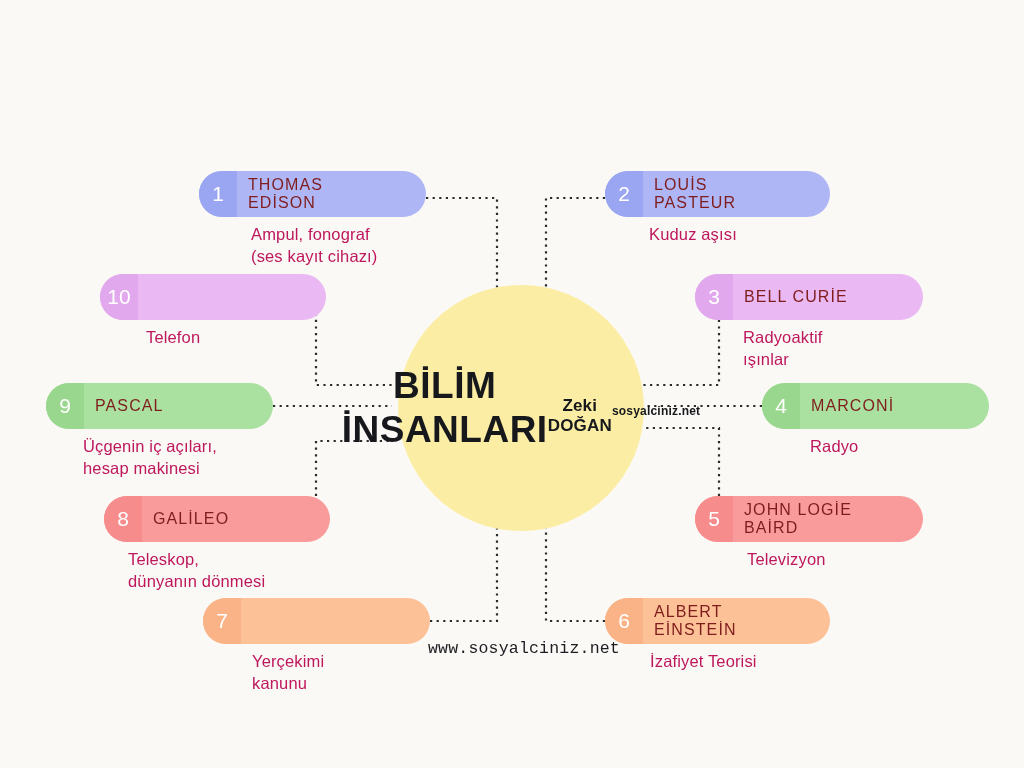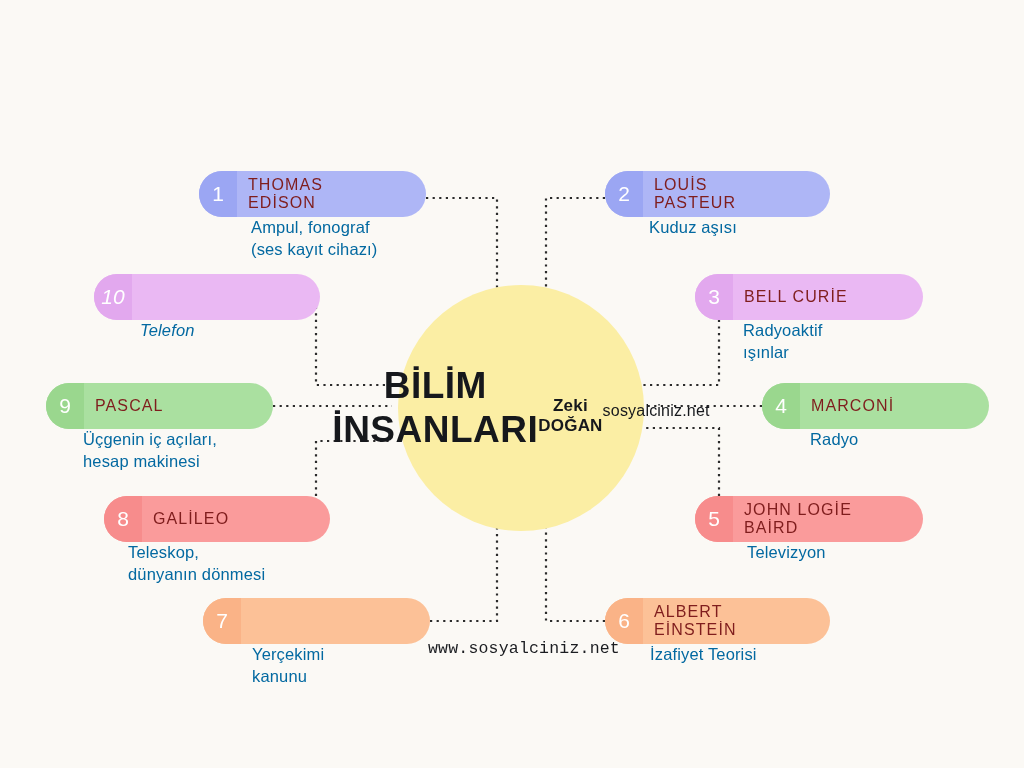--- a/index.html
+++ b/index.html
@@ -46,22 +46,22 @@
   }
   .hub-sub1 {
     margin-top: 16px;
     font-size: 17px;
     font-weight: 700;
     color: #16181c;
     letter-spacing: 0.2px;
   }
   .hub-sub2 {
     margin-top: 5px;
-    font-size: 16px;
-    font-weight: 400;
+    font-size: 12px;
+    font-weight: 700;
     color: #16181c;
     letter-spacing: 0.2px;
   }
 
   
   .node {
     position: absolute;
   }
   .pill {
     position: relative;
@@ -88,22 +88,23 @@
     padding-left: 11px;
     padding-right: 14px;
     font-size: 16px;
     letter-spacing: 1.1px;
     color: #7f1d1d;
     line-height: 1.15;
     font-weight: 400;
     white-space: pre-line;
   }
   .caption {
+    margin-top: 7px;
     font-size: 16.5px;
-    color: #0369a1;
+    color: #be185d;
     line-height: 1.32;
     white-space: pre-line;
     letter-spacing: 0.15px;
   }
   .cap-left   { text-align: left; }
 
   
   .footer-url {
     position: absolute;
     font-size: 16.5px;
@@ -205,21 +206,21 @@
 dünyanın dönmesi</div>
       </div>
       <div class="node" style="left: 46px; top: 383px; width: 227px;">
         <div class="pill" style="background: rgb(170, 224, 160);">
           <div class="pill-num" style="background: rgb(154, 215, 142);">9</div>
           <div class="pill-name">PASCAL</div>
         </div>
         <div class="caption cap-left" style="padding-left: 37px;">Üçgenin iç açıları,
 hesap makinesi</div>
       </div>
-      <div class="node" style="left: 94px; top: 274px; width: 226px; font-style: italic;">
+      <div class="node" style="left: 100px; top: 274px; width: 226px;">
         <div class="pill" style="background: rgb(234, 184, 243);">
           <div class="pill-num" style="background: rgb(226, 168, 238);">10</div>
         </div>
         <div class="caption cap-left" style="padding-left: 46px;">Telefon</div>
       </div>
     </div>
 
   <div class="footer-url" id="footer-url" style="left: 428px; top: 639px;">www.sosyalciniz.net</div>
 
 </div>

